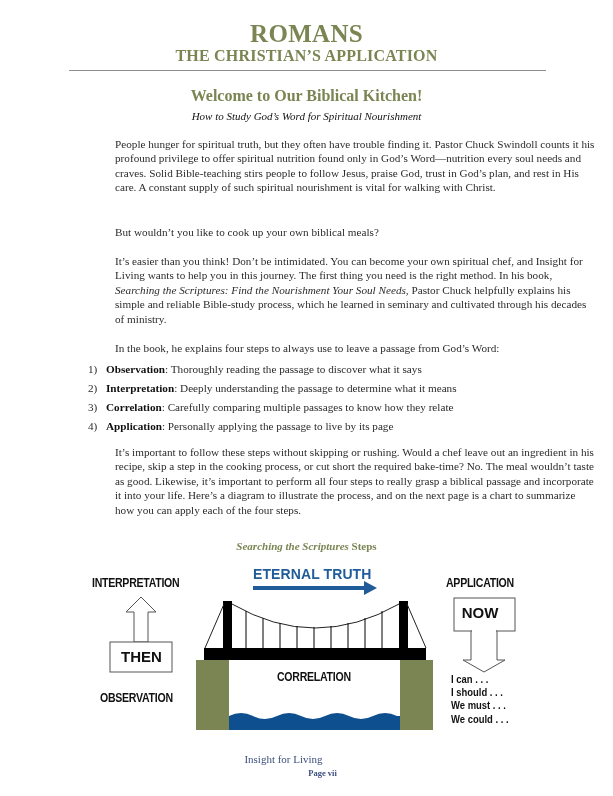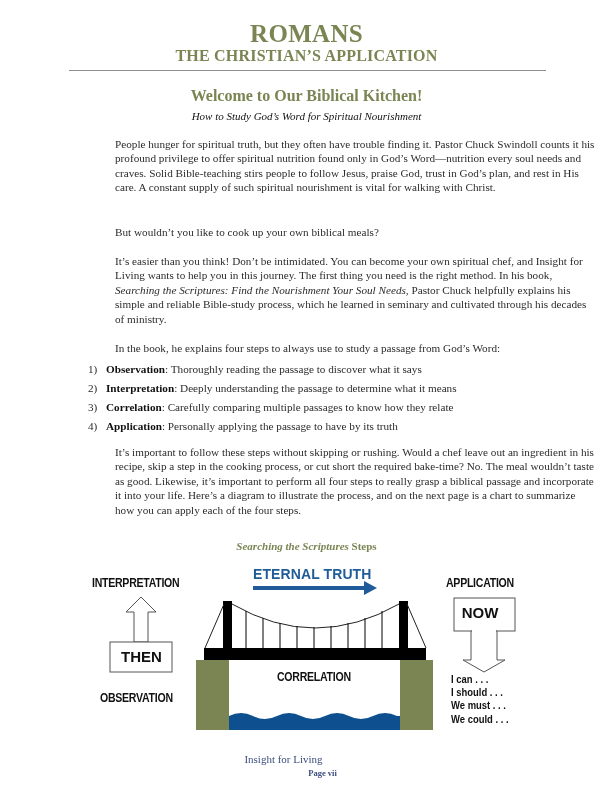--- a/index.html
+++ b/index.html
@@ -36,38 +36,38 @@
 <div class="abs title-main">ROMANS</div>
 <div class="abs title-sub">THE CHRISTIAN’S APPLICATION</div>
 <div class="abs rule"></div>
 
 <div class="abs section-title">Welcome to Our Biblical Kitchen!</div>
 <div class="abs section-sub">How to Study God’s Word for Spiritual Nourishment</div>
 
 <div class="abs para p1">People hunger for spiritual truth, but they often have trouble finding it. Pastor Chuck Swindoll counts it his profound privilege to offer spiritual nutrition found only in God’s Word—nutrition every soul needs and craves. Solid Bible-teaching stirs people to follow Jesus, praise God, trust in God’s plan, and rest in His care. A constant supply of such spiritual nourishment is vital for walking with Christ.</div>
 <div class="abs para p2">But wouldn’t you like to cook up your own biblical meals?</div>
 <div class="abs para p3"><span>It’s easier than you think! Don’t be intimidated. You can become your own spiritual chef, and Insight for Living wants to help you in this journey. The first thing you need is the right method. In his book, </span><em>Searching the Scriptures: Find the Nourishment Your Soul Needs</em><span>, Pastor Chuck helpfully explains his simple and reliable Bible-study process, which he learned in seminary and cultivated through his decades of ministry.</span></div>
-<div class="abs para p4">In the book, he explains four steps to always use to study a passage from God’s Word:</div>
+<div class="abs para p4">In the book, he explains four steps to always use to leave a passage from God’s Word:</div>
 
 <ol class="abs steps">
   <li>
       <span class="num">1)</span>
       <span><span class="term">Observation</span><span>: Thoroughly reading the passage to discover what it says</span></span>
     </li>
   <li>
       <span class="num">2)</span>
       <span><span class="term">Interpretation</span><span>: Deeply understanding the passage to determine what it means</span></span>
     </li>
   <li>
       <span class="num">3)</span>
       <span><span class="term">Correlation</span><span>: Carefully comparing multiple passages to know how they relate</span></span>
     </li>
   <li>
       <span class="num">4)</span>
-      <span><span class="term">Application</span><span>: Personally applying the passage to have by its truth</span></span>
+      <span><span class="term">Application</span><span>: Personally applying the passage to live by its page</span></span>
     </li>
 </ol>
 
 <div class="abs para p5">It’s important to follow these steps without skipping or rushing. Would a chef leave out an ingredient in his recipe, skip a step in the cooking process, or cut short the required bake-time? No. The meal wouldn’t taste as good. Likewise, it’s important to perform all four steps to really grasp a biblical passage and incorporate it into your life. Here’s a diagram to illustrate the process, and on the next page is a chart to summarize how you can apply each of the four steps.</div>
 
 <div class="abs diagram-title"><span class="it">Searching the Scriptures</span><span> Steps</span></div>
 
 <svg class="diagram" width="613" height="796" viewBox="0 0 613 796">
 
   <g>

